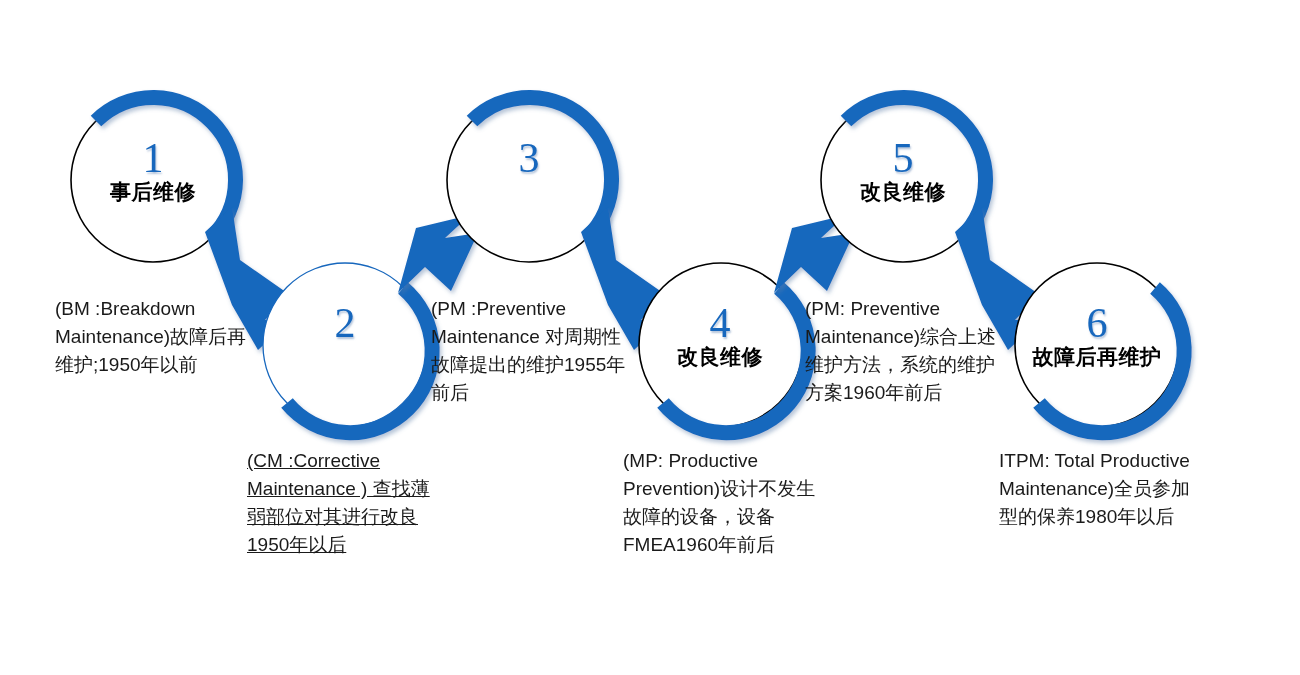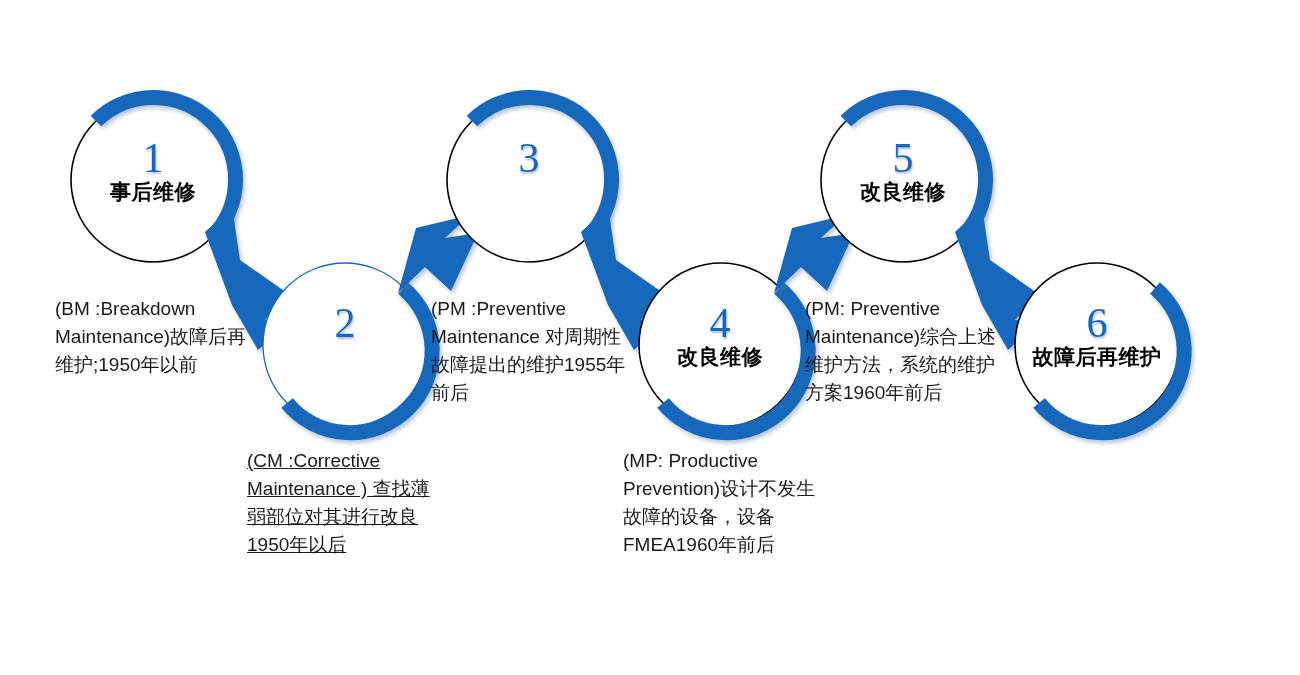--- a/index.html
+++ b/index.html
@@ -182,14 +182,15 @@
     </div>
   </div>
   <div class="node-desc desc-5">(PM: Preventive Maintenance)综合上述维护方法，系统的维护方案1960年前后</div>
 
   <div class="node bot-6">
     <div class="node-inner inner-top">
       <div class="node-number">6</div>
       <div class="node-title inner-title">故障后再维护</div>
     </div>
   </div>
+  <div class="node-desc desc-6">ITPM: Total Productive Maintenance)全员参加型的保养1980年以后</div>
 
 </div>
 
 </body></html>

